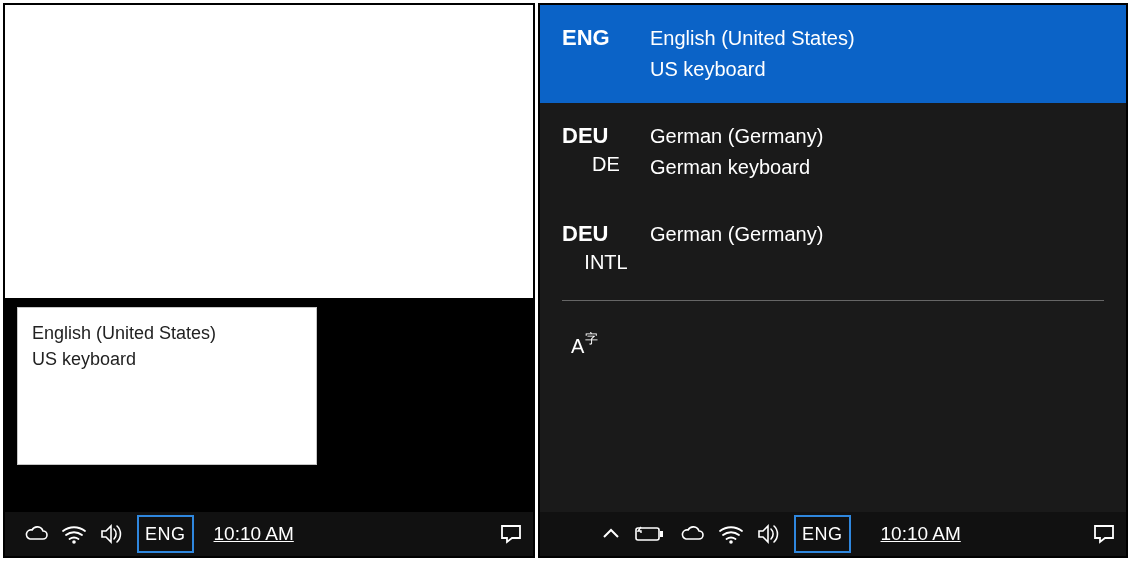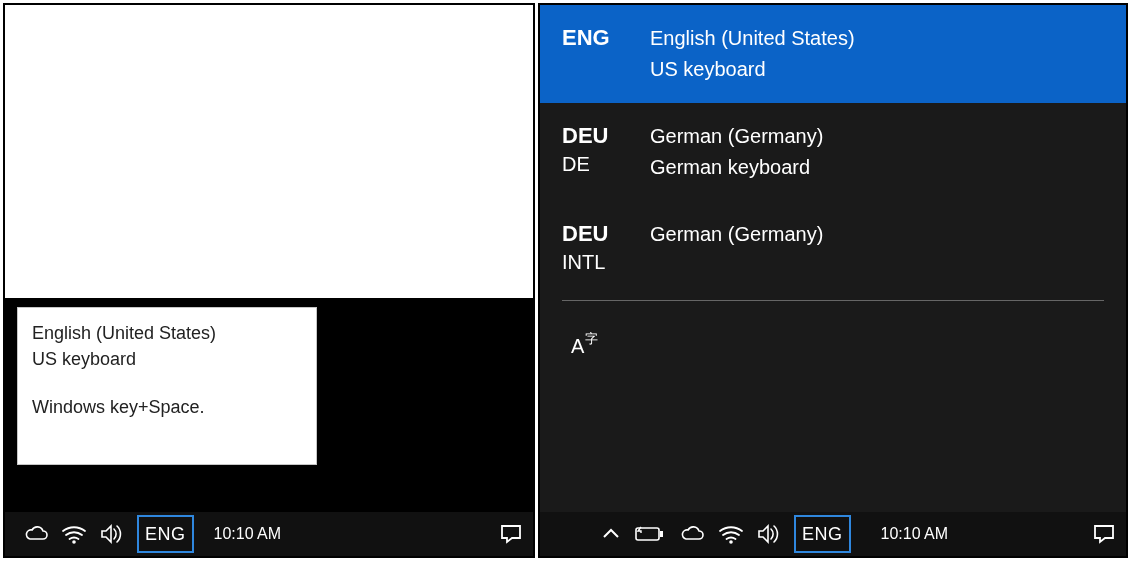--- a/index.html
+++ b/index.html
@@ -22,29 +22,29 @@
     background: #111; display: flex; align-items: center; color: #fff;
     font-size: 17px;
   }
   .tb-spacer { flex: 0 0 auto; }
   .tb-icon { display: flex; align-items: center; justify-content: center; height: 44px; }
   .tb-lang {
     height: 38px; display: flex; align-items: center; justify-content: center;
     border: 2.5px solid #2f87de; padding: 0 6px; margin: 0 8px;
     font-size: 18px; letter-spacing: 0.5px;
   }
-  .tb-time { padding: 0 12px; font-size: 16px; }
+  .tb-time { padding: 0 12px; font-size: 19px; text-decoration: underline; }
 
   
   .right-panel { position: absolute; left: 538px; top: 3px; width: 590px; height: 555px; border: 2px solid #000; background: #fff; }
   .lang-flyout { position: absolute; left: 0; top: 0; right: 0; bottom: 44px; background: #1a1a1a; color: #fff; font-size: 20px; }
   .lang-item { display: flex; align-items: flex-start; padding: 18px 18px 18px 22px; }
   .lang-item.selected { background: #0b63c7; }
   .lang-code { width: 88px; text-align: left; font-weight: 600; font-size: 22px; line-height: 1.35; }
-  .lang-code .sub { display: block; font-weight: 400; font-size: 20px; color: inherit; text-align: left; }
+  .lang-code .sub { display: block; font-weight: 400; font-size: 20px; color: inherit; text-align: center; }
   .lang-text { flex: 1; line-height: 1.55; font-size: 20px; }
   .lang-text .sub { display: block; }
   .divider { border: 0; border-top: 1px solid #666; margin: 6px 22px; }
   .pref-row { display: flex; align-items: center; padding: 20px 22px 20px 28px; font-size: 20px; color: #fff; }
   .pref-icon { width: 78px; display: flex; align-items: center; justify-content: flex-start; }
 
   
   svg { display: block; }
 
   .cloud-icon svg { width: 26px; height: 20px; }
@@ -60,21 +60,20 @@
 
 <div class="canvas">
 
   <div class="left-panel">
     <div class="left-black"></div>
 
     <div class="tooltip">
       <div>English (United States)</div>
       <div>US keyboard</div>
       <div class="gap"></div>
-      <div>Windows key+Space.</div>
     </div>
 
     <div class="taskbar">
       <div class="tb-spacer" style="width:12px"></div>
       <div class="tb-icon cloud-icon" style="width:38px">
         <svg viewBox="0 0 26 20">
             <path d="M7 15h13a4 4 0 0 0 0-8 6 6 0 0 0-11-1A4.5 4.5 0 0 0 7 15z" fill="none" stroke="#fff" stroke-width="1.6"></path>
           </svg>
       </div>
       <div class="tb-icon wifi-icon" style="width:38px">

